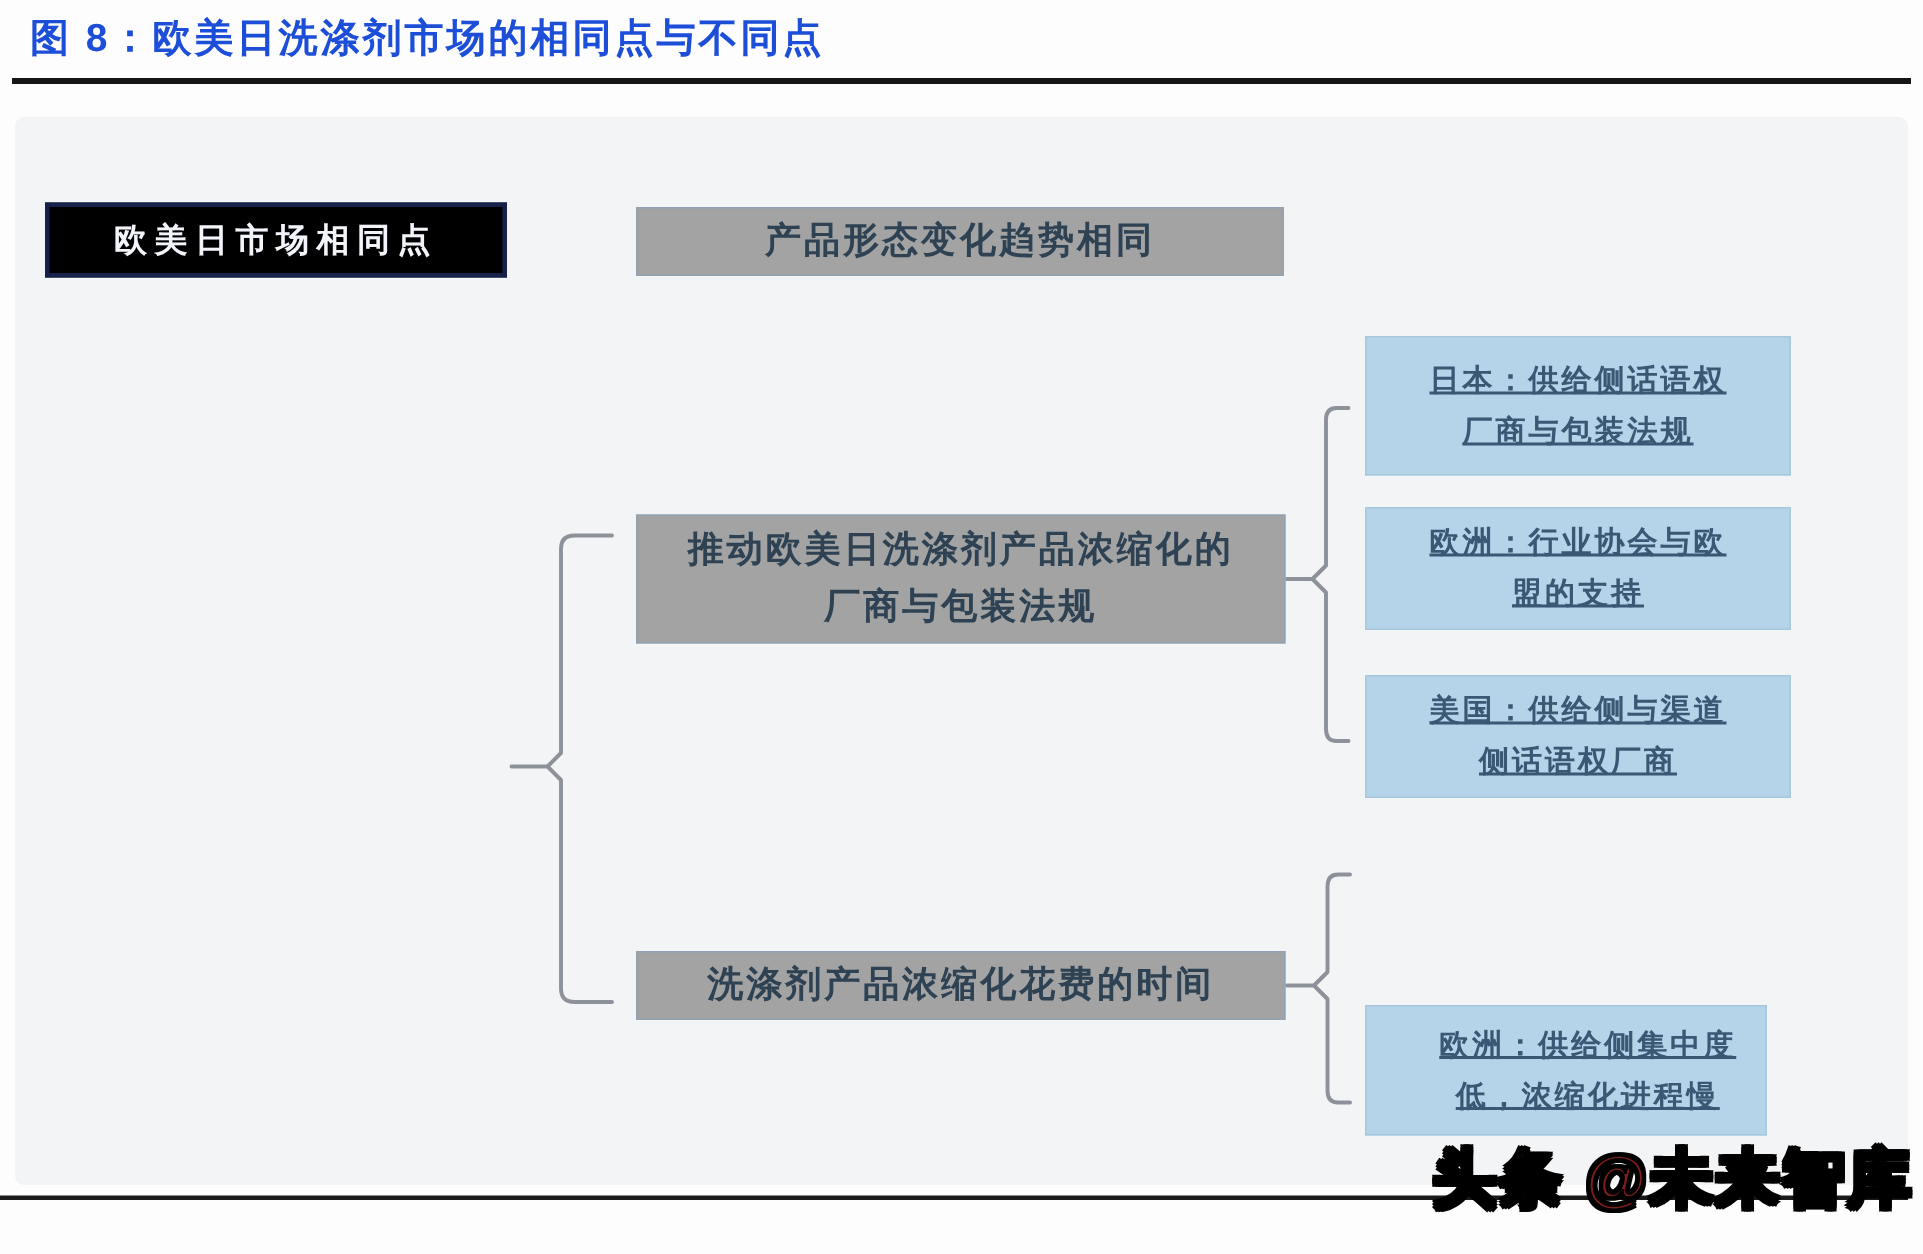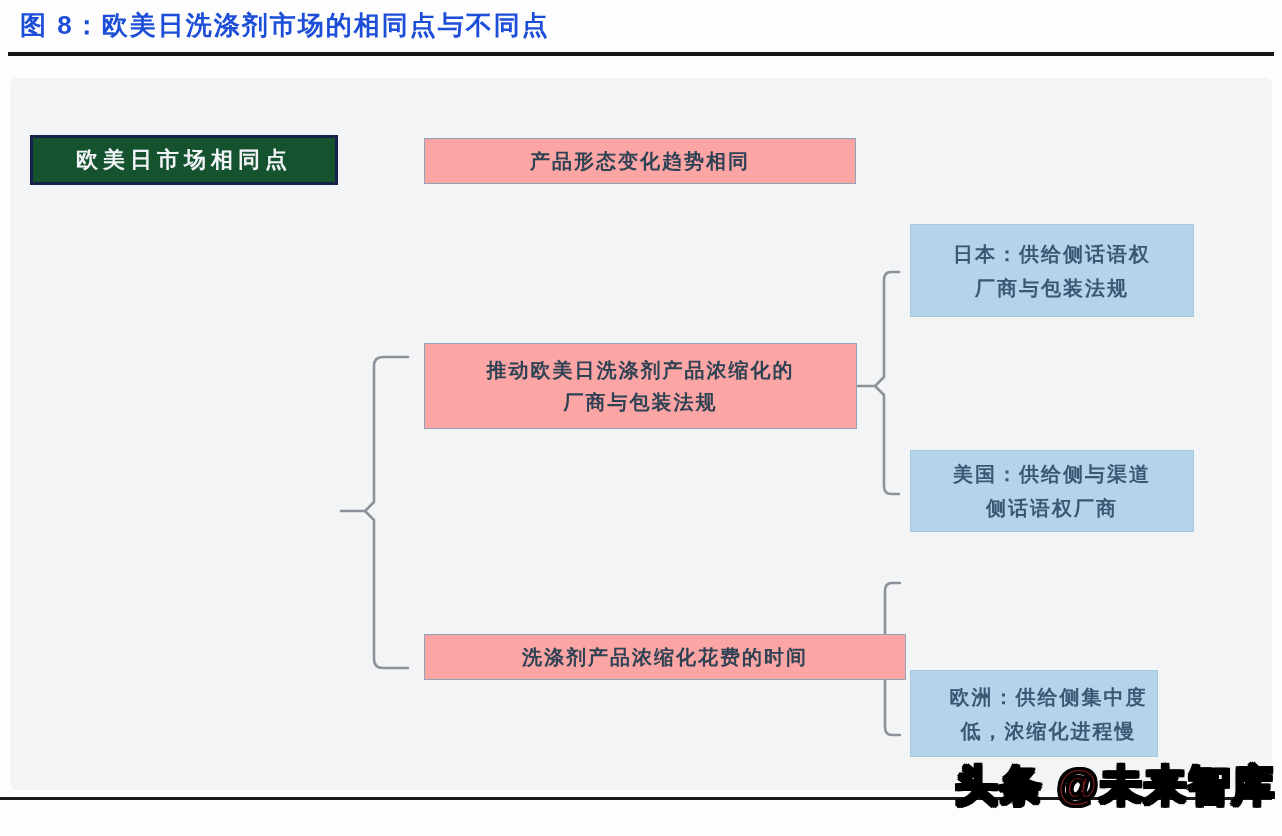--- a/index.html
+++ b/index.html
@@ -27,48 +27,48 @@
     width: 1262px; height: 712px;
     background: #f3f4f6; border-radius: 6px;
   }
 
   .node {
     position: absolute;
     display: flex; align-items: center; justify-content: center;
     text-align: center; white-space: pre-line;
   }
   .navy {
-    background: #14532d;
+    background: #000000;
     border: 3px solid #16214c;
     color: #f2f4fa;
     font-size: 22px; font-weight: 700; letter-spacing: 5px;
   }
   .gray {
-    background: #fca5a5;
+    background: #a3a3a3;
     border: 1px solid #90a2b3;
     color: #2e4254;
-    font-size: 20px; font-weight: 700; letter-spacing: 2px; line-height: 1.6;
+    font-size: 24px; font-weight: 700; letter-spacing: 2px; line-height: 1.6;
   }
   .blue {
     background: #b5d3e9;
     border: 1px solid #a6c7de;
     color: #3a5874;
-    font-size: 20px; font-weight: 700; letter-spacing: 2px; line-height: 1.7;
+    font-size: 20px; font-weight: 700; letter-spacing: 2px; line-height: 1.7; text-decoration: underline;
   }
 
   .n-common  { left: 30px;  top: 135px; width: 308px; height: 50px; }
   .n-diff    { left: 30px;  top: 486px; width: 308px; height: 48px; }
   .n-form    { left: 424px; top: 138px; width: 432px; height: 46px; }
   .n-driver  { left: 424px; top: 343px; width: 433px; height: 86px; }
-  .n-time    { left: 424px; top: 634px; width: 482px; height: 46px; }
+  .n-time    { left: 424px; top: 634px; width: 433px; height: 46px; }
   .n-japan   { left: 910px; top: 224px; width: 284px; height: 93px; }
   .n-europe1 { left: 910px; top: 338px; width: 284px; height: 82px; }
   .n-us      { left: 910px; top: 450px; width: 284px; height: 82px; }
   .n-japanus { left: 910px; top: 558px; width: 284px; height: 87px; }
-  .n-europe2 { left: 910px; top: 670px; width: 248px; height: 87px; padding-left: 29px; }
+  .n-europe2 { left: 910px; top: 670px; width: 268px; height: 87px; padding-left: 29px; }
 
   .braces { position: absolute; inset: 0; pointer-events: none; }
 
   .bottom-rule {
     position: absolute; left: 0; top: 797px;
     width: 1272px; height: 3px; background: #1a1a1a;
   }
   .watermark {
     position: absolute; right: 6px; top: 758px;
     font-size: 42px; font-weight: 800; letter-spacing: 2px;
@@ -102,20 +102,22 @@
 
   <div class="node navy n-common">欧美日市场相同点</div>
 
   <div class="node gray n-form">产品形态变化趋势相同</div>
   <div class="node gray n-driver">推动欧美日洗涤剂产品浓缩化的
 厂商与包装法规</div>
   <div class="node gray n-time">洗涤剂产品浓缩化花费的时间</div>
 
   <div class="node blue n-japan">日本：供给侧话语权
 厂商与包装法规</div>
+  <div class="node blue n-europe1">欧洲：行业协会与欧
+盟的支持</div>
   <div class="node blue n-us">美国：供给侧与渠道
 侧话语权厂商</div>
   <div class="node blue n-europe2">欧洲：供给侧集中度
 低，浓缩化进程慢</div>
 
   <div class="bottom-rule"></div>
   <div class="watermark">头条 @未来智库</div>
 
 </div>
 

